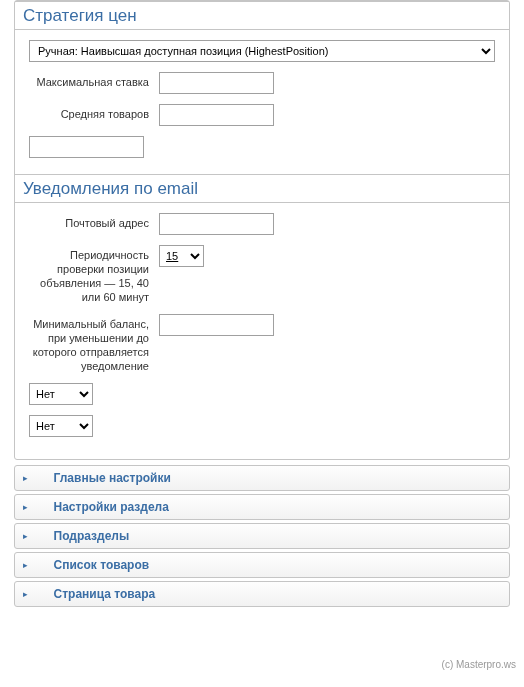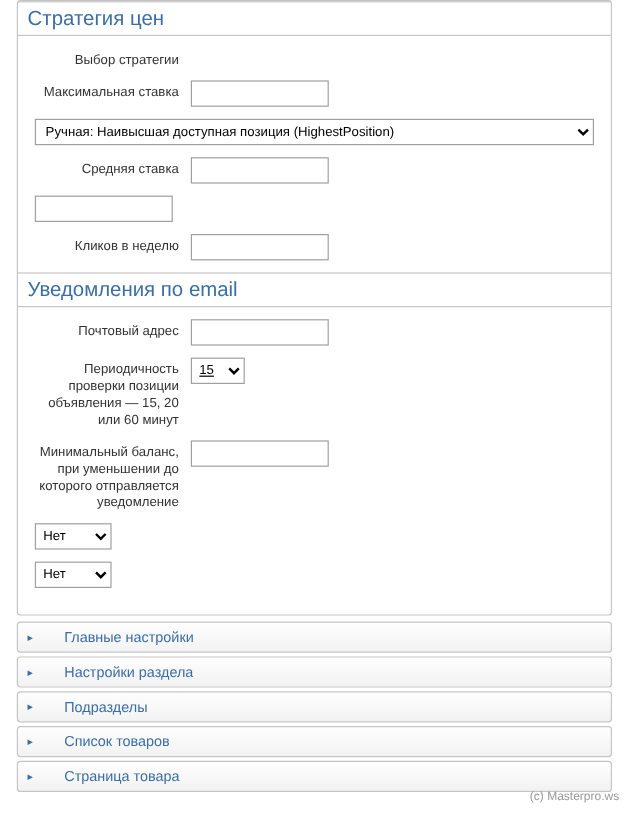--- a/index.html
+++ b/index.html
@@ -96,21 +96,21 @@
     cursor: pointer;
   }
   .accordion-item .arrow {
     color: #3b6ea5;
     margin-right: 10px;
     font-size: 9px;
   }
   .accordion-item .title {
     color: #3b6ea5;
     font-size: 12px;
-    font-weight: normal;
+    font-weight: bold;
     padding-left: 16px;
   }
   .footer {
     position: absolute;
     right: 8px;
     bottom: 17px;
     font-size: 10px;
     color: #999;
     padding-left: 41px;
   }
@@ -118,56 +118,49 @@
 </head>
 <body>
 
 <div class="outer-panel">
 
   <div class="section-header first-section">
     <span>Стратегия цен</span>
   </div>
   <div class="section-body">
     <div class="row">
-      <div class="label">Выбор стратегии</div>
-    </div>
-    <div class="row">
-      <div class="label">Максимальная ставка</div>
-      <div class="field"><input type="text" class="text-input" value="" style=""></div>
-    </div>
-    <div class="row">
       <div class="field" style="width:100%">
         <select class="wide-select">
           <option>Ручная: Наивысшая доступная позиция (HighestPosition)</option>
         </select>
       </div>
     </div>
     <div class="row">
-      <div class="label">Средняя ставка</div>
-      <div class="field"><input type="text" class="text-input" value="" style=""></div>
-    </div>
-    <div class="row">
-      <div class="field"><input type="text" class="text-input" value="" style=""></div>
-    </div>
-    <div class="row" style="margin-bottom:4px">
-      <div class="label">Кликов в неделю</div>
+      <div class="label">Максимальная ставка</div>
+      <div class="field"><input type="text" class="text-input" value="" style=""></div>
+    </div>
+    <div class="row">
+      <div class="label">Средняя товаров</div>
+      <div class="field"><input type="text" class="text-input" value="" style=""></div>
+    </div>
+    <div class="row">
       <div class="field"><input type="text" class="text-input" value="" style=""></div>
     </div>
   </div>
 
   <div class="section-header" style="border-top:1px solid #c5c5c5">
     <span>Уведомления по email</span>
   </div>
   <div class="section-body">
     <div class="row">
       <div class="label">Почтовый адрес</div>
       <div class="field"><input type="text" class="text-input" value="" style=""></div>
     </div>
     <div class="row">
-      <div class="label">Периодичность проверки позиции объявления — 15, 20 или 60 минут</div>
+      <div class="label">Периодичность проверки позиции объявления — 15, 40 или 60 минут</div>
       <div class="field">
         <select class="small-select">
           <option>15</option>
         </select>
       </div>
     </div>
     <div class="row">
       <div class="label">Минимальный баланс, при уменьшении до которого отправляется уведомление</div>
       <div class="field"><input type="text" class="text-input" value="" style=""></div>
     </div>

